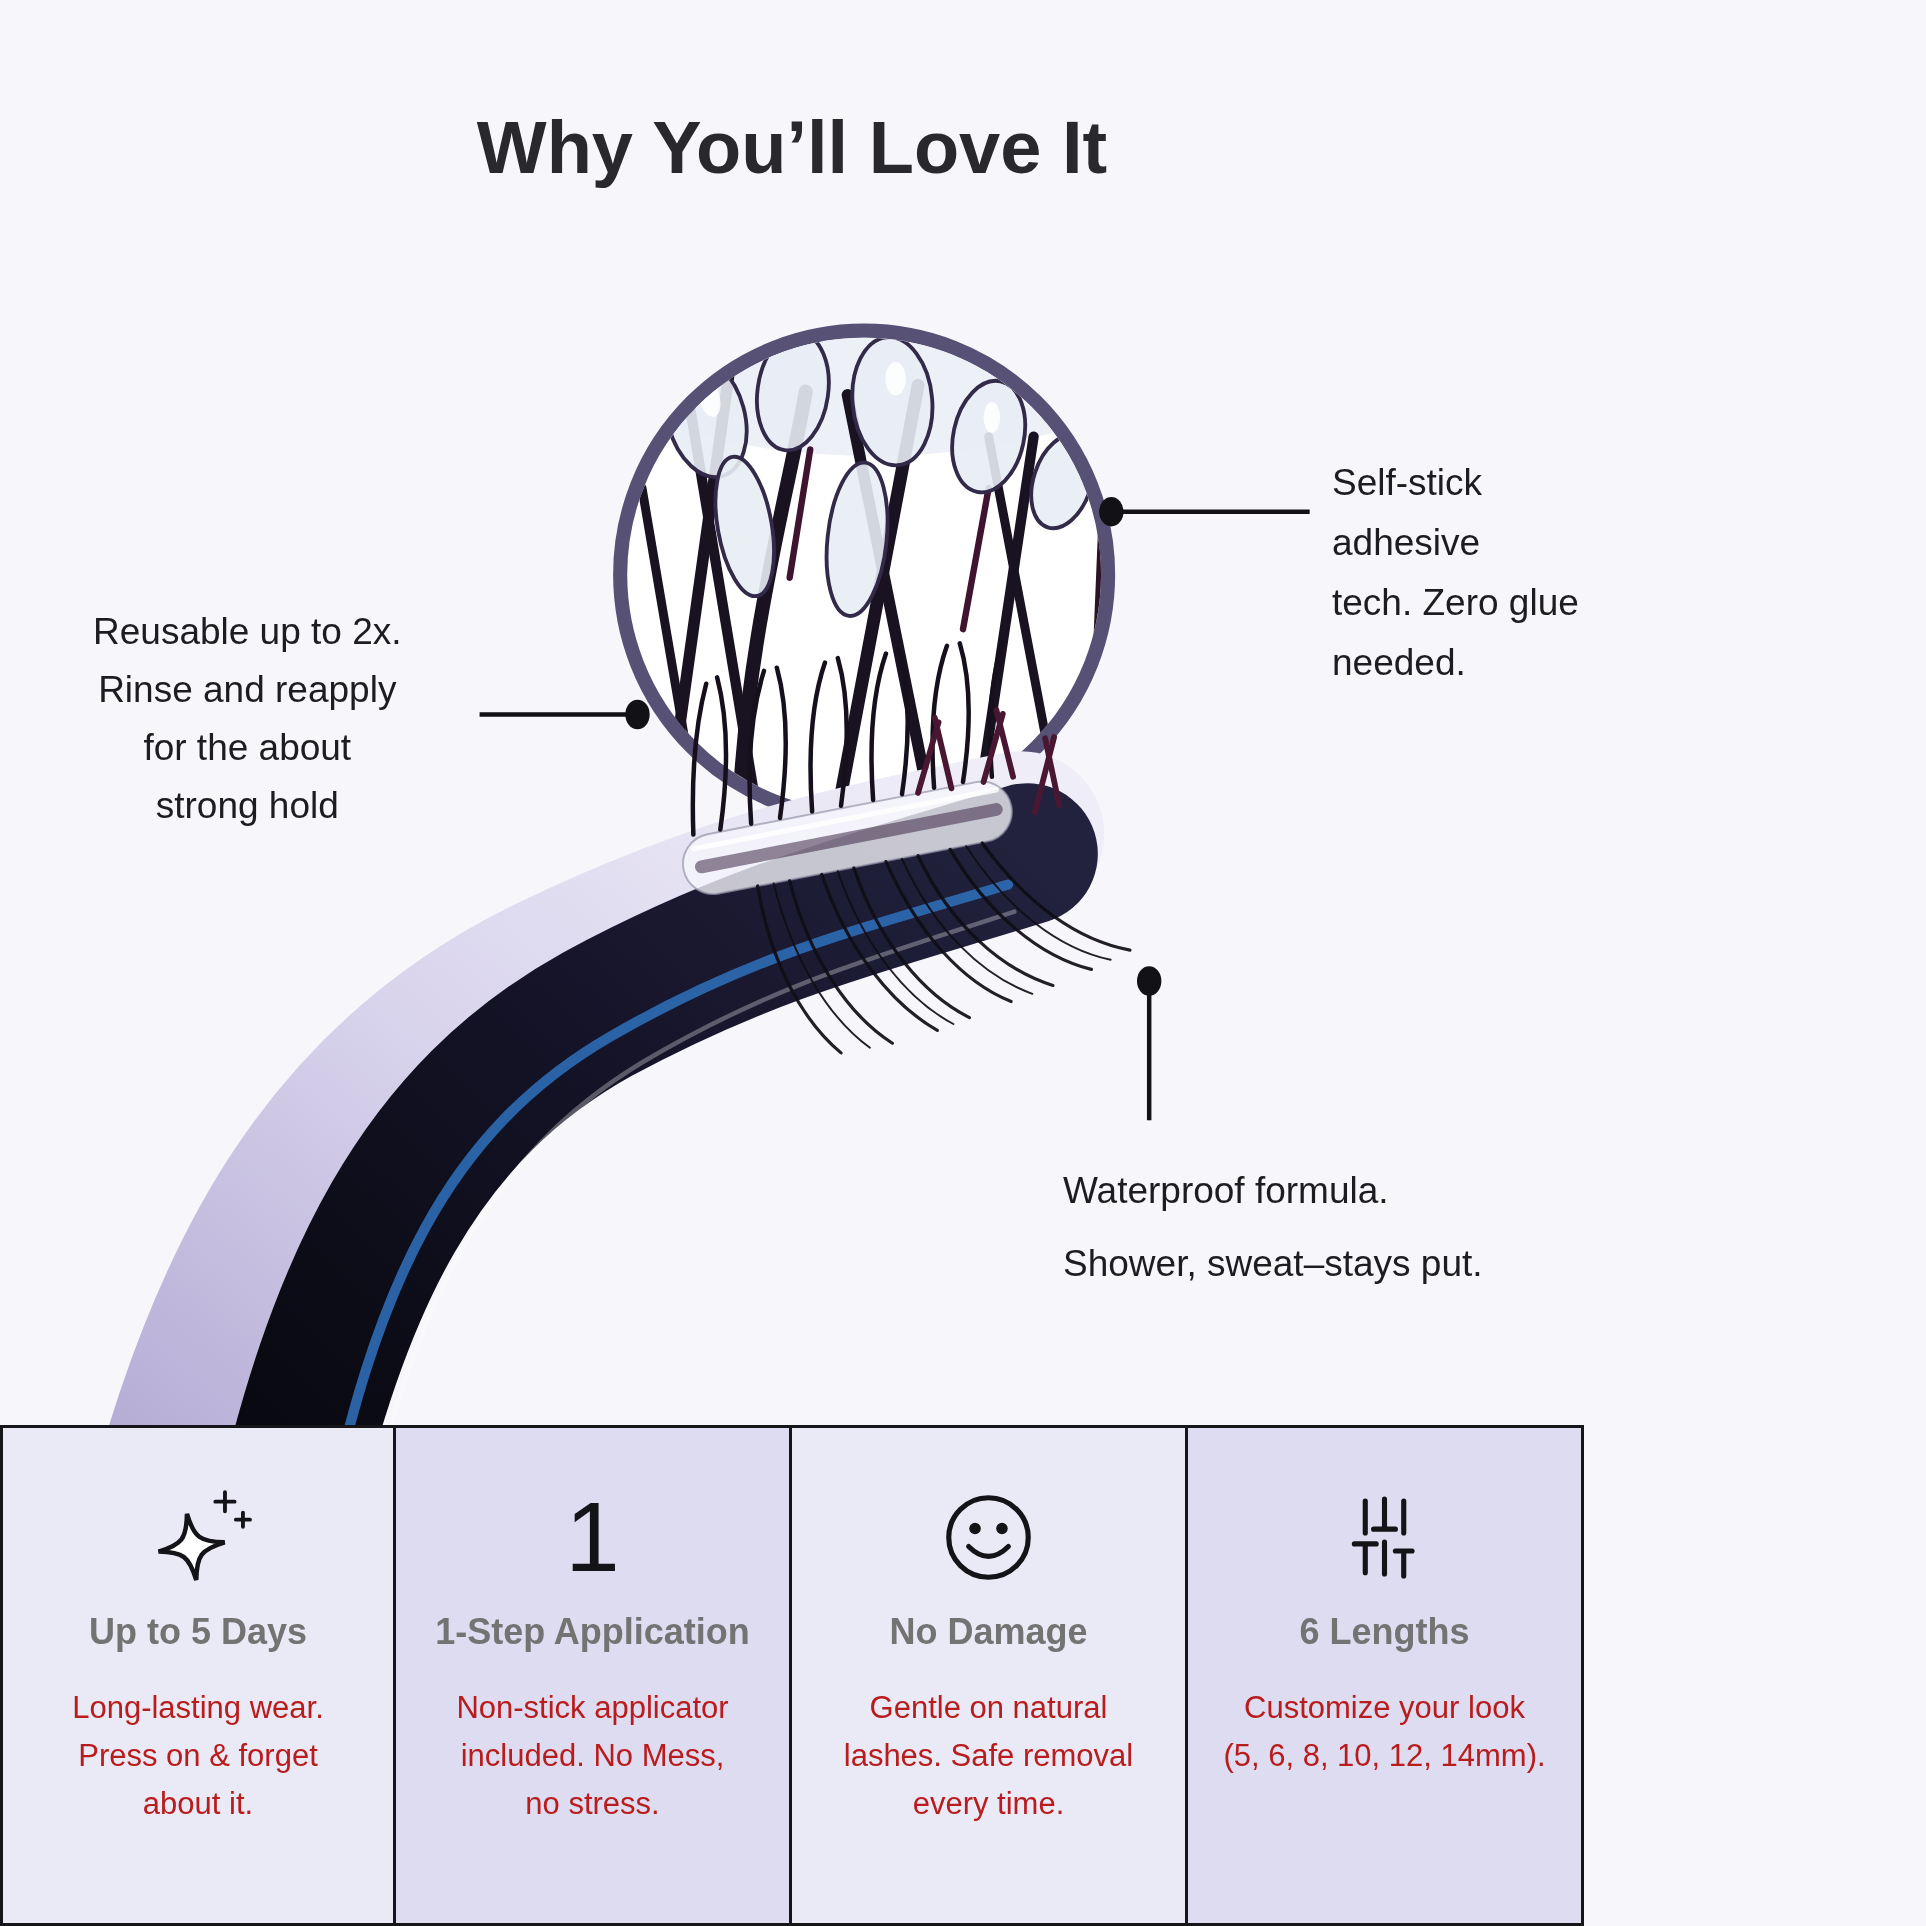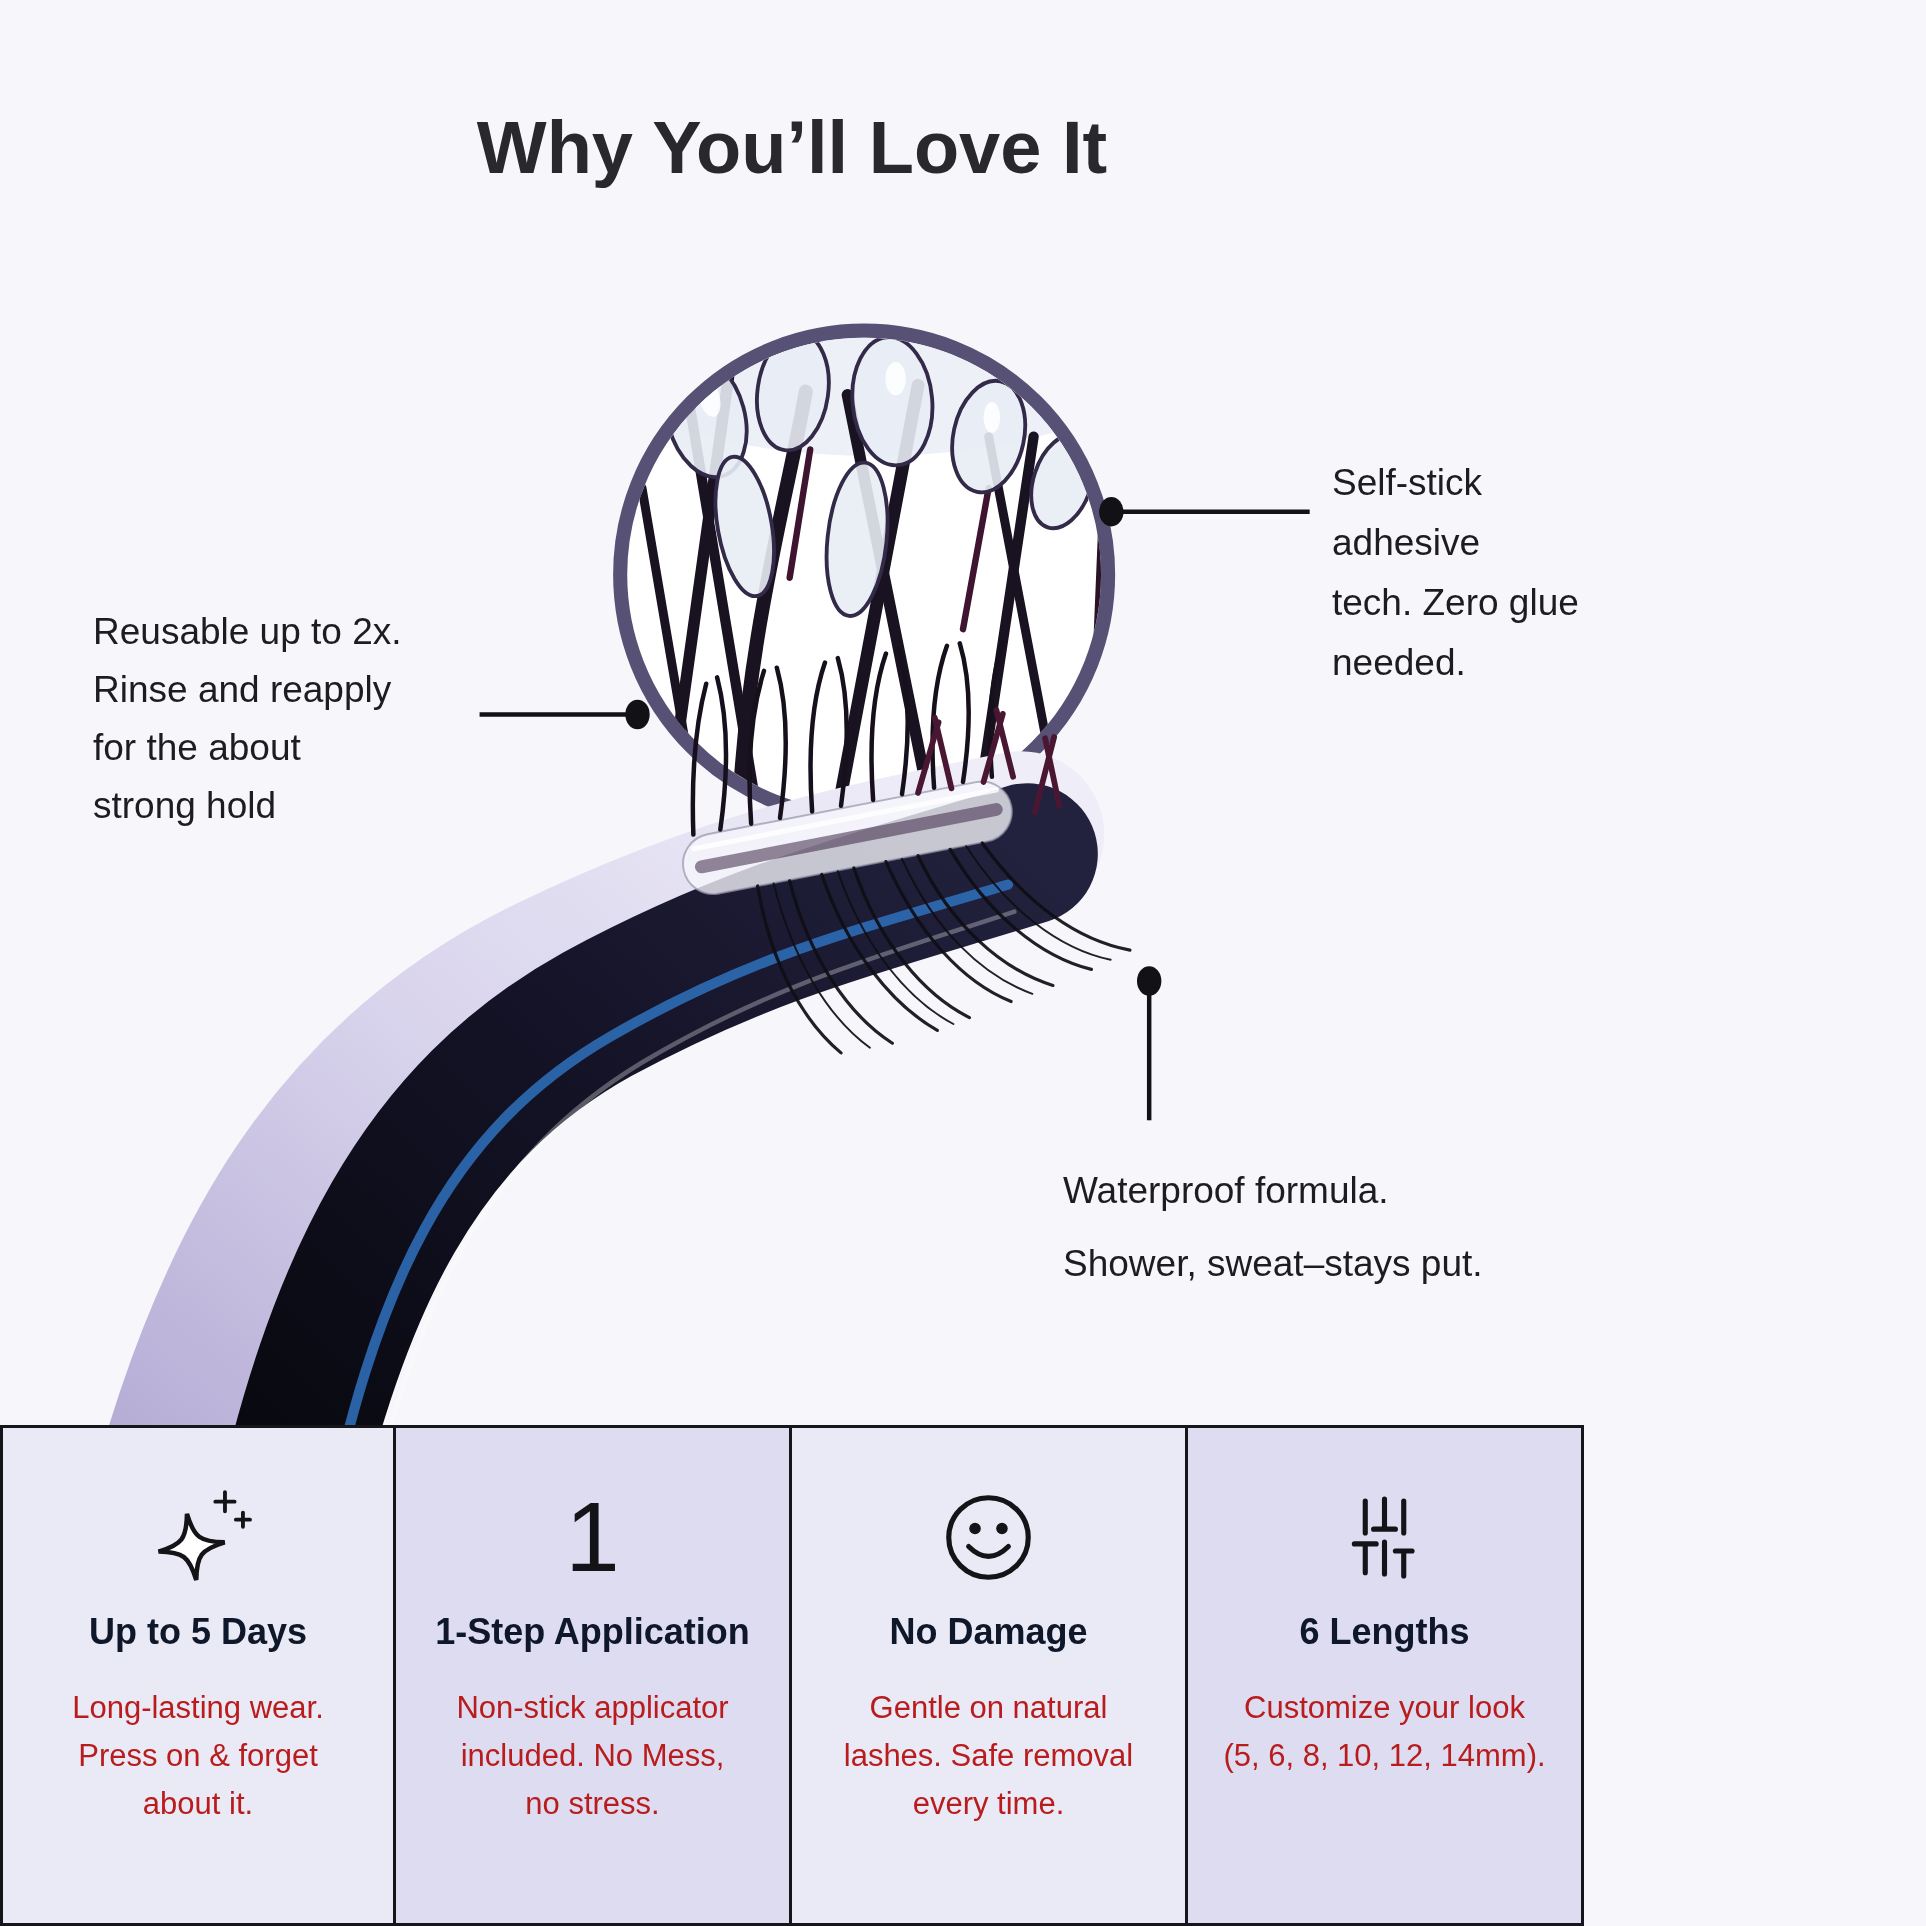--- a/index.html
+++ b/index.html
@@ -3,34 +3,34 @@
 <meta charset="utf-8">
 <style>
   html,body{margin:0;padding:0;background:#f7f6fb;}
   .canvas{position:relative;width:1584px;height:1926px;overflow:hidden;
           background:var(--bg,#F7F6FB);font-family:"Liberation Sans",sans-serif;color:#1d1c21;}
   .page-title{position:absolute;top:105px;left:0;width:100%;text-align:center;
               font-size:74px;font-weight:700;color:#29282d;z-index:2;}
   .scene{position:absolute;inset:0;width:1926px;height:1926px;z-index:1;}
   .callout{position:absolute;font-size:37px;font-weight:400;color:#1d1c21;z-index:3;}
   .callout .ln{display:block;}
-  #callout-reusable{left:93px;top:603px;line-height:58px;}
+  #callout-reusable{left:93px;top:603px;line-height:58px;text-align:center;}
   #callout-adhesive{left:1332px;top:453px;line-height:60px;}
   #callout-waterproof{left:1063px;top:1154px;line-height:73px;}
   .panel{position:absolute;left:0;right:0;top:1425px;bottom:0;z-index:5;display:grid;
          grid-template-columns:1fr 1fr 1fr 1fr;box-sizing:border-box;
          border-top:3.2px solid var(--border,#15151a);border-bottom:3.9px solid var(--border,#15151a);}
   .cell{box-sizing:border-box;border-right:3.2px solid var(--border,#15151a);
         display:flex;flex-direction:column;align-items:center;text-align:center;}
   .cell:first-child{border-left:3.2px solid var(--border,#15151a);}
   .cell.light{background:var(--panel-light,#EAE9F6);}
   .cell.dark{background:var(--panel-dark,#DEDCF0);}
   .icon-box{height:112px;margin-top:53px;display:flex;align-items:center;justify-content:center;}
   .one-glyph{font-size:98px;font-weight:400;color:#141317;line-height:1;}
-  .cell h3{margin:18px 0 0;font-size:36px;font-weight:700;color:#0f172a;}
+  .cell h3{margin:18px 0 0;font-size:36px;font-weight:700;color:#737373;}
   .cell .body{margin-top:31px;font-size:31px;line-height:48px;color:#b91c1c;font-weight:400;}
 </style>
 </head>
 <body>
 
 <div class="canvas">
 
   <div class="page-title">Why You’ll Love It</div>
 
   <svg class="scene" viewBox="0 0 3000 3000" aria-hidden="true">

